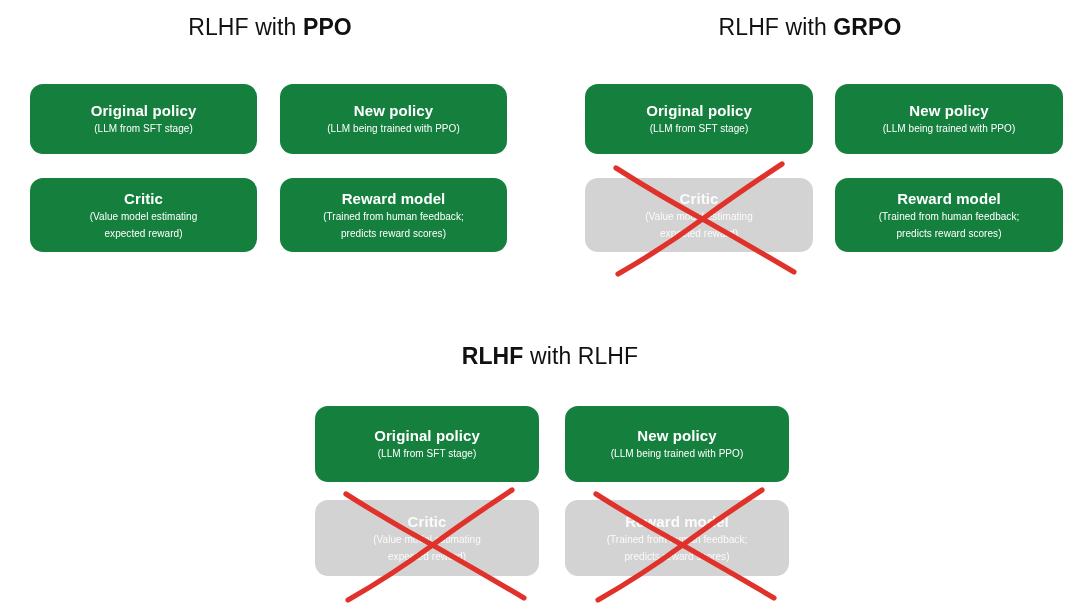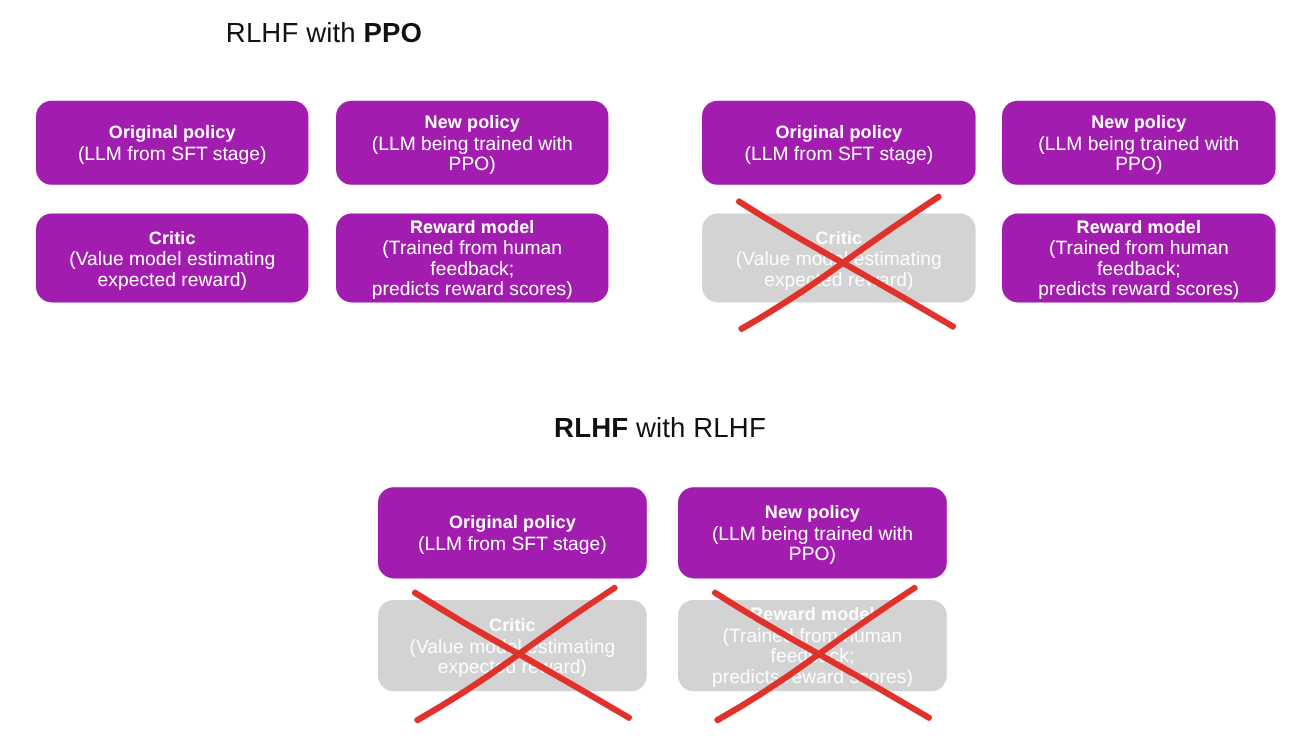--- a/index.html
+++ b/index.html
@@ -47,31 +47,31 @@
     border-radius: 13px;
     box-sizing: border-box;
     display: flex;
     flex-direction: column;
     align-items: center;
     justify-content: center;
     text-align: center;
     padding: 6px 10px;
     color: #ffffff;
   }
-  .card.dark  { background: #a21caf; }
+  .card.dark  { background: #15803d; }
   .card.muted { background: #d3d3d3; }
 
   .card .card-title {
     font-size: 15px;
     font-weight: 700;
     line-height: 19px;
     letter-spacing: 0.1px;
   }
   .card .card-sub {
-    font-size: 16px;
+    font-size: 10px;
     font-weight: 400;
     line-height: 17px;
     letter-spacing: 0.05px;
   }
   .card.muted .card-title,
   .card.muted .card-sub { color: #fbfbfb; }
 
   
   #ppo-original { left: 30px;  top: 84px;  width: 227px; height: 70px; }
   #ppo-new      { left: 280px; top: 84px;  width: 227px; height: 70px; }
@@ -122,20 +122,21 @@
     <div class="card-sub">(Value model estimating</div>
     <div class="card-sub">expected reward)</div>
   </div>
 
   <div class="card dark" id="ppo-reward">
     <div class="card-title">Reward model</div>
     <div class="card-sub">(Trained from human feedback;</div>
     <div class="card-sub">predicts reward scores)</div>
   </div>
 
+  <div class="panel-title" id="title-grpo"><span>RLHF with </span><span class="strong">GRPO</span></div>
 
   <div class="card dark" id="grpo-original">
     <div class="card-title">Original policy</div>
     <div class="card-sub">(LLM from SFT stage)</div>
   </div>
 
   <div class="card dark" id="grpo-new">
     <div class="card-title">New policy</div>
     <div class="card-sub">(LLM being trained with PPO)</div>
   </div>

